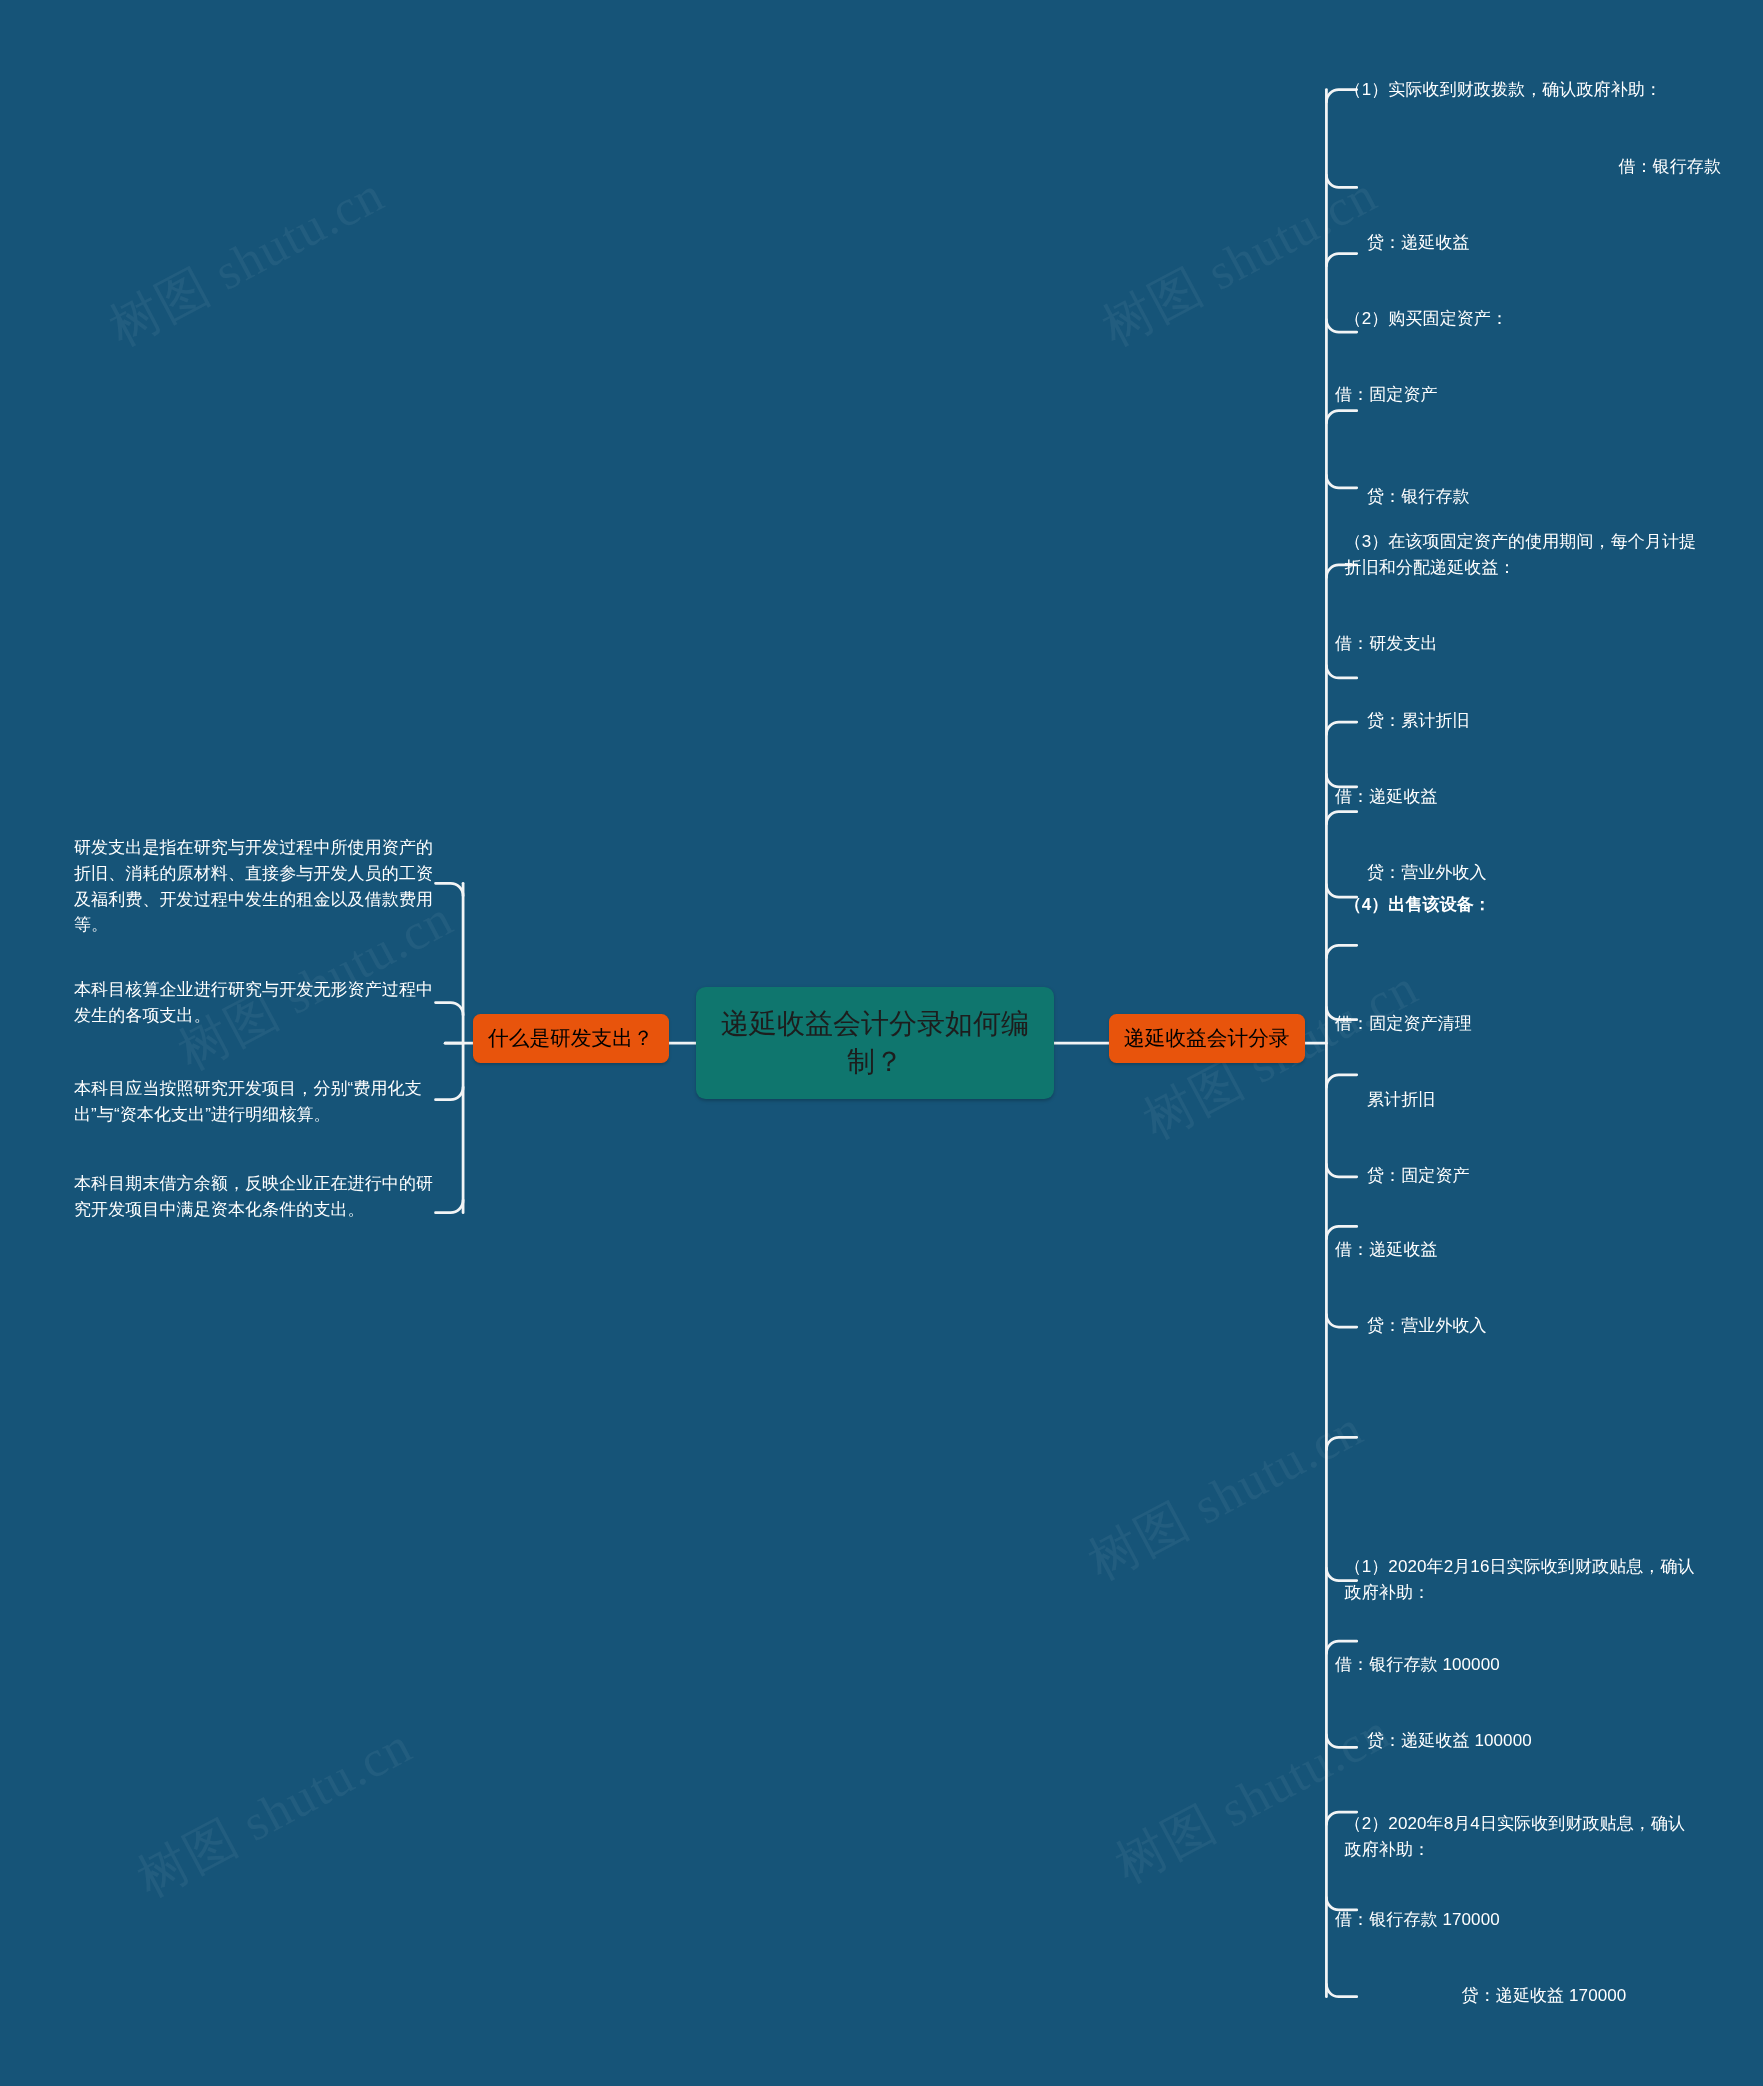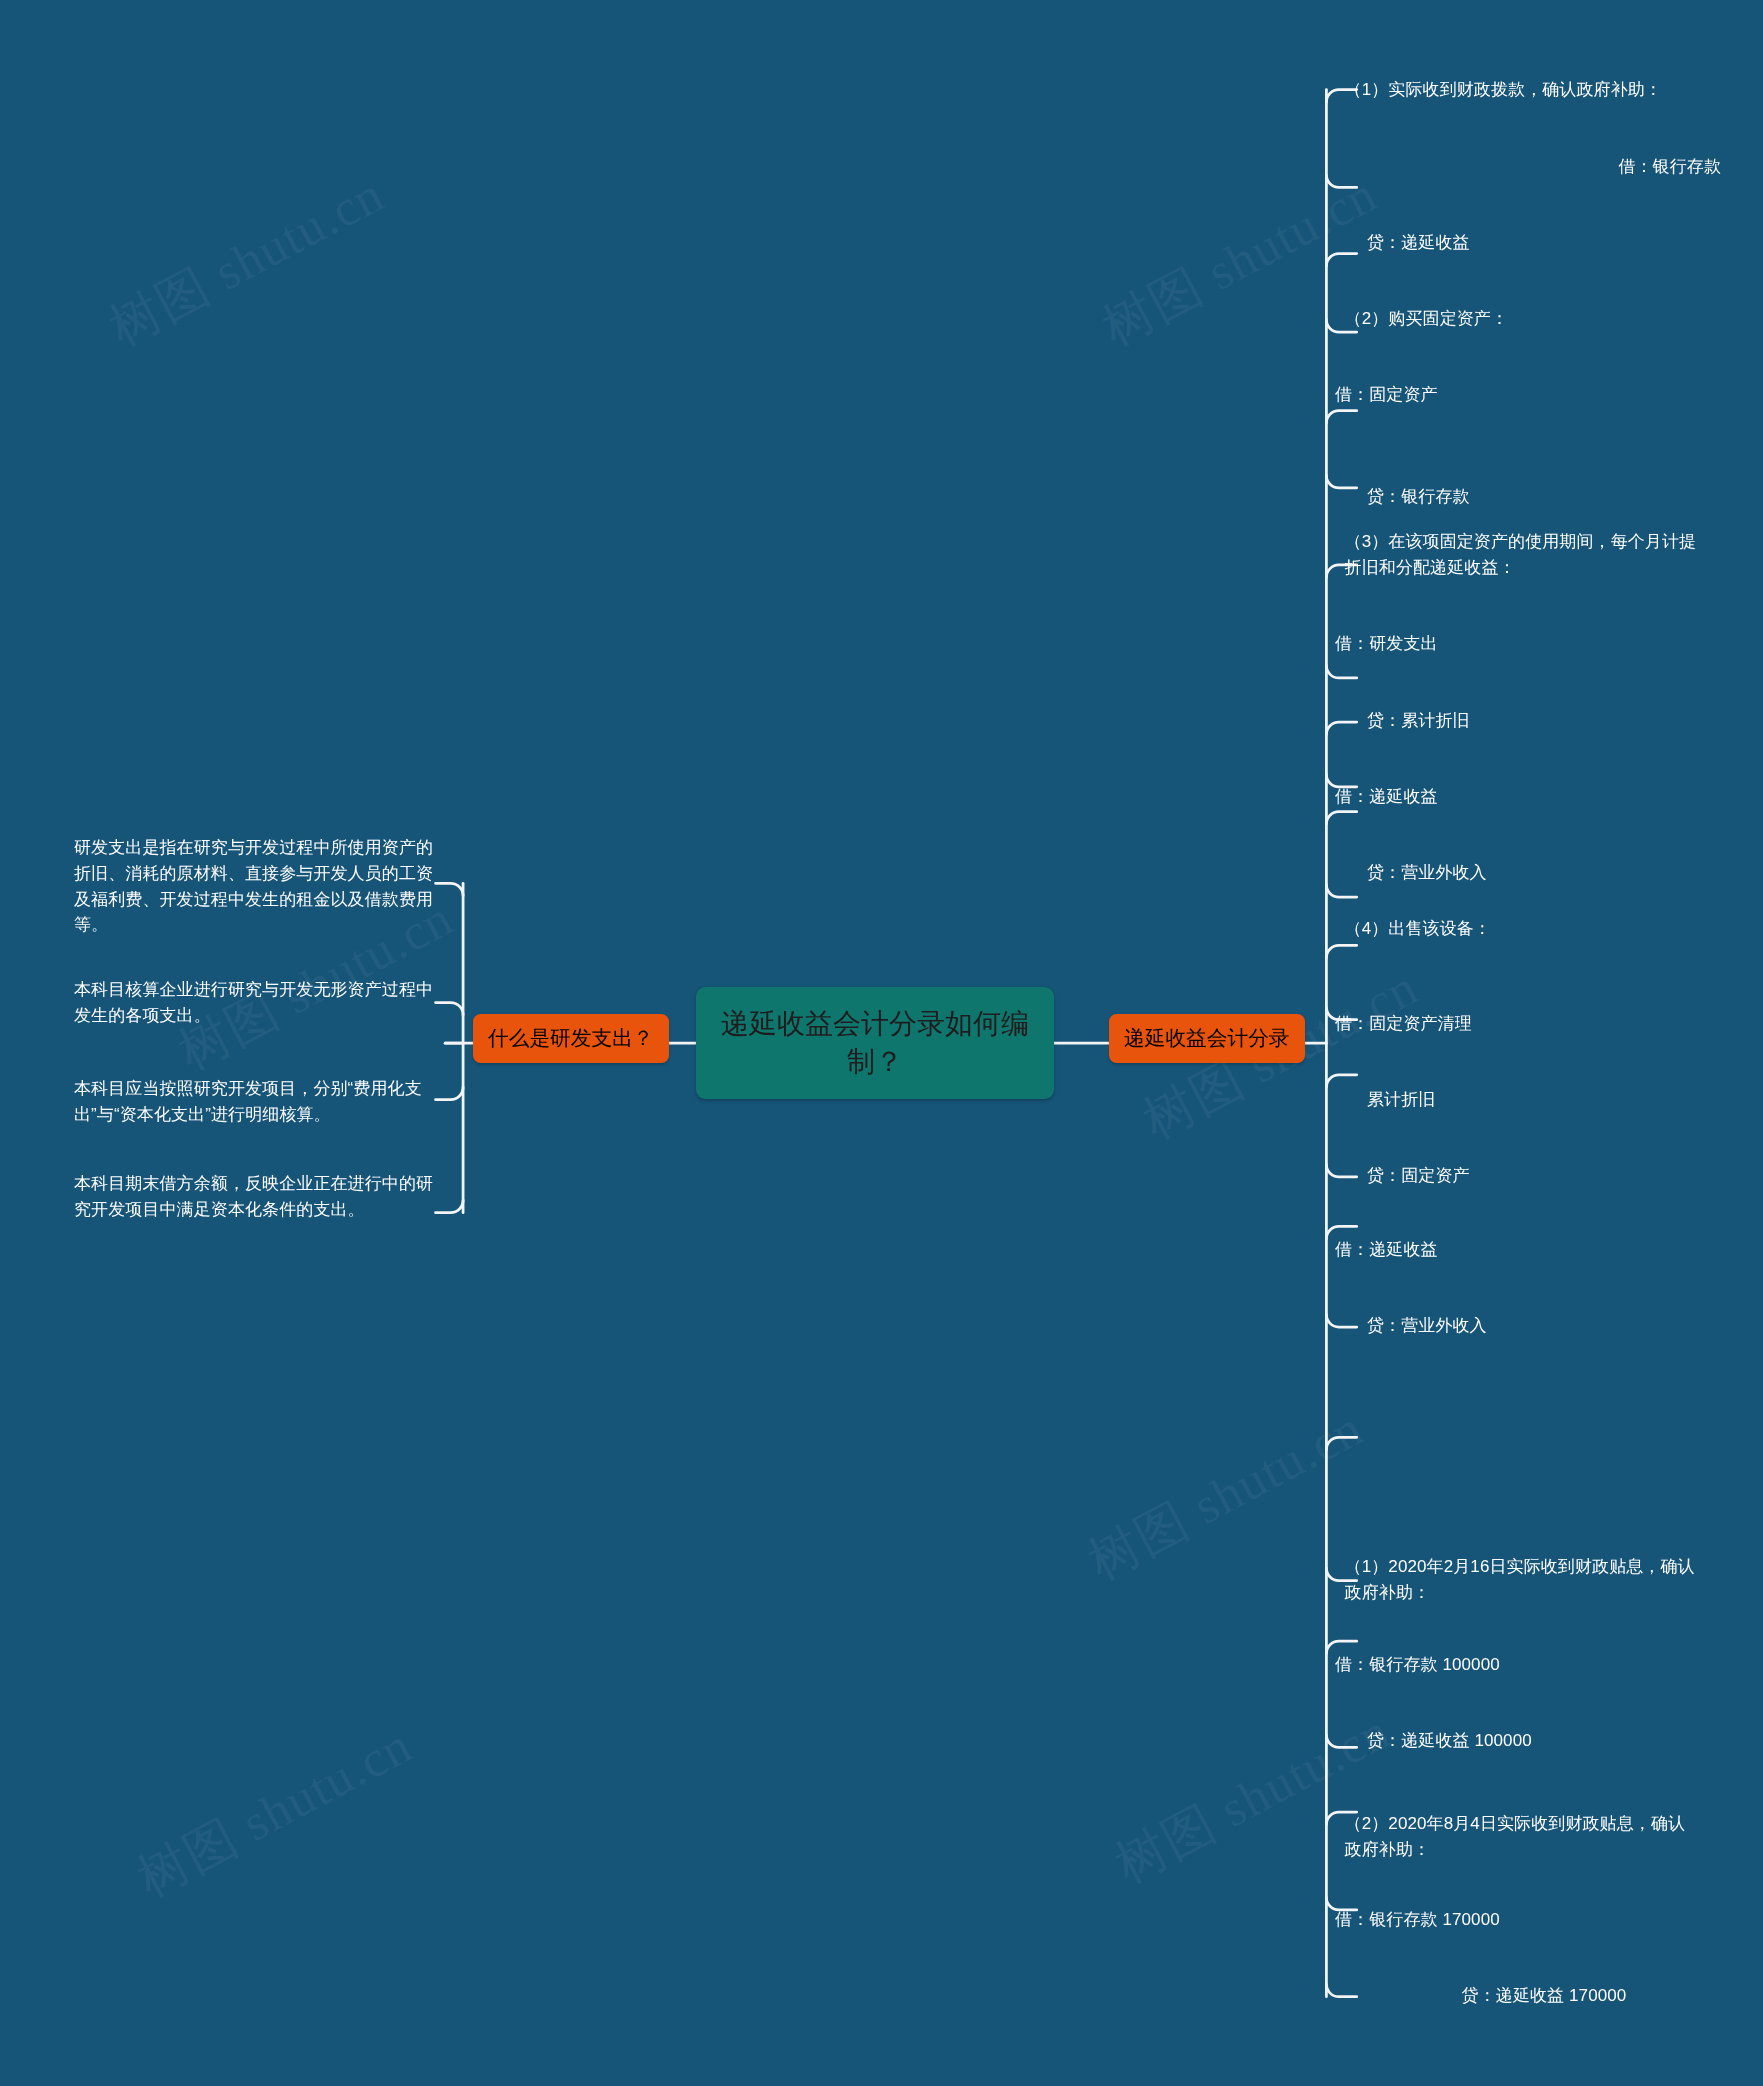--- a/index.html
+++ b/index.html
@@ -184,21 +184,21 @@
   <div class="leaf-right" style="top:154px;text-align:right;">借：银行存款</div>
   <div class="leaf-right ind-credit" style="top:230px;">贷：递延收益</div>
   <div class="leaf-right ind-head" style="top:306px;">（2）购买固定资产：</div>
   <div class="leaf-right" style="top:382px;">借：固定资产</div>
   <div class="leaf-right ind-credit" style="top:484px;">贷：银行存款</div>
   <div class="leaf-right ind-head wide" style="top:529px;">（3）在该项固定资产的使用期间，每个月计提折旧和分配递延收益：</div>
   <div class="leaf-right" style="top:631px;">借：研发支出</div>
   <div class="leaf-right ind-credit" style="top:708px;">贷：累计折旧</div>
   <div class="leaf-right" style="top:784px;">借：递延收益</div>
   <div class="leaf-right ind-credit" style="top:860px;">贷：营业外收入</div>
-  <div class="leaf-right ind-head" style="top:916px;">（4）出售该设备：</div>
+  <div class="leaf-right ind-head" style="top:892px;font-weight:bold;">（4）出售该设备：</div>
   <div class="leaf-right" style="top:1011px;">借：固定资产清理</div>
   <div class="leaf-right ind-credit" style="top:1087px;">累计折旧</div>
   <div class="leaf-right ind-credit" style="top:1163px;">贷：固定资产</div>
   <div class="leaf-right" style="top:1237px;">借：递延收益</div>
   <div class="leaf-right ind-credit" style="top:1313px;">贷：营业外收入</div>
   <div class="leaf-right ind-head wide" style="top:1554px;">（1）2020年2月16日实际收到财政贴息，确认政府补助：</div>
   <div class="leaf-right" style="top:1652px;">借：银行存款  100000</div>
   <div class="leaf-right ind-credit" style="top:1728px;">贷：递延收益  100000</div>
   <div class="leaf-right ind-head wide" style="top:1811px;">（2）2020年8月4日实际收到财政贴息，确认政府补助：</div>
   <div class="leaf-right" style="top:1907px;">借：银行存款  170000</div>

